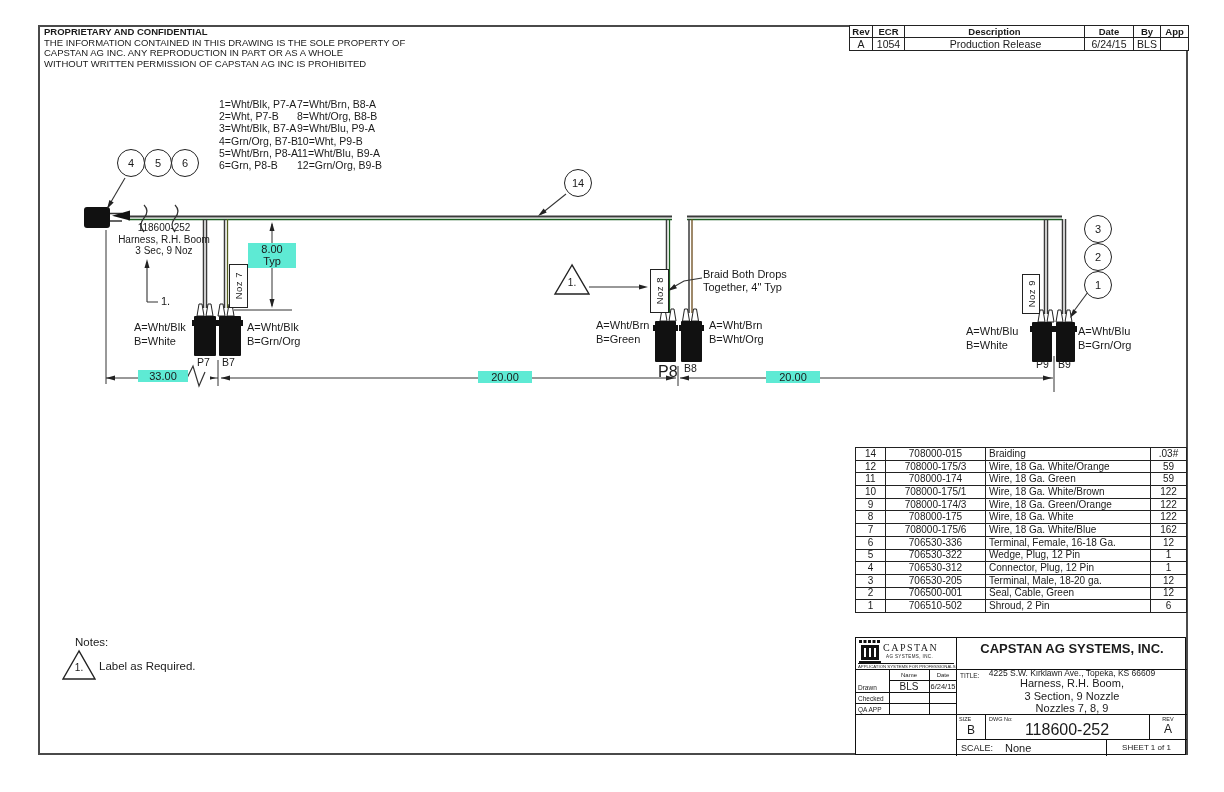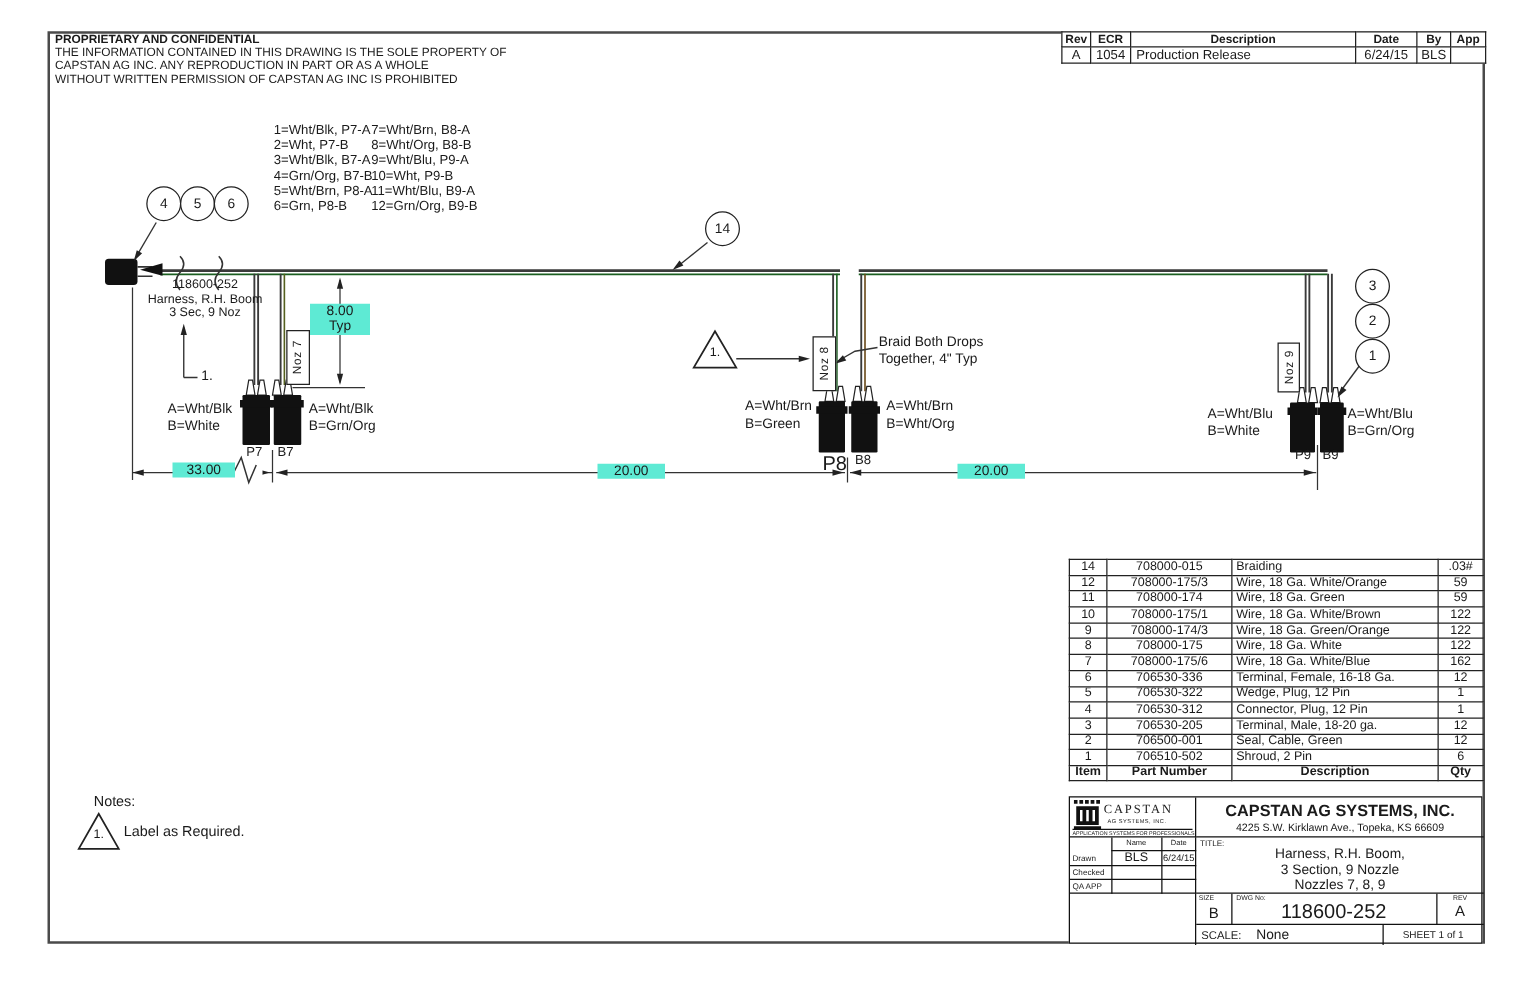--- a/index.html
+++ b/index.html
@@ -15,21 +15,21 @@
   .balloon{position:absolute;width:26px;height:26px;border:1.4px solid #222;border-radius:50%;
        background:#fff;display:flex;align-items:center;justify-content:center;font-size:11px;z-index:3}
   .noz{position:absolute;background:#fff;border:1px solid #222;display:flex;align-items:center;
        justify-content:center;z-index:3}
   .noz span{writing-mode:vertical-rl;transform:rotate(180deg);font-size:9.5px;letter-spacing:.5px}
   table{border-collapse:collapse;position:absolute;table-layout:fixed;background:#fff;z-index:3}
   td{border:1px solid #222;padding:0 2px;overflow:hidden;white-space:nowrap}
   #rev-table{left:849px;top:25px;width:339px}
   #rev-table td{font-size:10.5px;height:12px;text-align:center}
   #rev-table tr.hd td{font-size:9.5px;font-weight:bold;height:11px}
-  #rev-table td.l{text-align:left;padding-left:4px}
+  #rev-table td.l{text-align:center;padding-left:4px}
   #bom-table{left:855px;top:447px;width:331px}
   #bom-table td{font-size:10px;height:11.7px;line-height:10px;text-align:center}
   #bom-table td.l{text-align:left;padding-left:3px}
   #bom-table tr.hd td{font-weight:bold;height:11px}
   #tb{position:absolute;left:855px;top:637px;width:331px;height:118px;border:1.5px solid #111;
       box-sizing:border-box;background:#fff;z-index:3}
   #tb .cell{position:absolute;box-sizing:border-box}
   .lbl{font-size:6.5px;color:#222}
   #legend div{line-height:12.2px;font-size:10.5px}
 </style>
@@ -335,26 +335,20 @@
         <td>706500-001</td>
         <td class="l">Seal, Cable, Green</td>
         <td>12</td>
       </tr>
   <tr>
         <td>1</td>
         <td>706510-502</td>
         <td class="l">Shroud, 2 Pin</td>
         <td>6</td>
       </tr>
-  <tr class="hd">
-        <td>Item</td>
-        <td>Part Number</td>
-        <td>Description</td>
-        <td>Qty</td>
-      </tr>
 </tbody>
   </table>
 
 <div id="tb">
 
   <div class="cell" style="left:0;top:0;width:101px;height:32px;border-right:1px solid #111;border-bottom:1px solid #111">
     <svg width="22" height="24" style="position:absolute;left:3px;top:2px">
       <rect x="0" y="0" width="3" height="3" fill="#111"></rect>
         <rect x="4.5" y="0" width="3" height="3" fill="#111"></rect>
         <rect x="9" y="0" width="3" height="3" fill="#111"></rect>
@@ -366,21 +360,21 @@
         <rect x="15" y="8" width="2" height="9" fill="#fff"></rect>
       <rect x="0" y="21" width="22" height="3" fill="#111"></rect>
     </svg>
     <div class="a" style="left:27px;top:4px;font-family:'Liberation Serif',serif;font-size:10px;letter-spacing:1.5px">CAPSTAN</div>
     <div class="a" style="left:30px;top:16px;font-size:4.5px;letter-spacing:.4px">AG SYSTEMS, INC.</div>
     <div class="a" style="left:2px;top:25px;font-size:4.3px;border-top:.5px solid #111;padding-top:1px;width:96px">APPLICATION SYSTEMS FOR PROFESSIONALS</div>
   </div>
 
   <div class="cell c" style="left:101px;top:0;width:230px;height:32px;border-bottom:1px solid #111">
     <div class="b" style="font-size:13px;margin-top:3px">CAPSTAN AG SYSTEMS, INC.</div>
-    <div style="font-size:8.5px;margin-top:1px">4225 S.W. Kirklawn Ave., Topeka, KS 66609</div>
+    <div style="font-size:8.5px;margin-top:12px">4225 S.W. Kirklawn Ave., Topeka, KS 66609</div>
   </div>
 
   <div class="cell" style="left:0;top:32px;width:101px;height:45px;border-right:1px solid #111;border-bottom:1px solid #111">
     <div style="position:absolute;left:33px;top:0;width:0;height:45px;border-left:1px solid #111"></div>
     <div style="position:absolute;left:73px;top:0;width:0;height:45px;border-left:1px solid #111"></div>
     <div style="position:absolute;left:33px;top:10px;width:68px;border-top:1px solid #111"></div>
     <div style="position:absolute;left:0;top:22px;width:101px;border-top:1px solid #111"></div>
     <div style="position:absolute;left:0;top:33px;width:101px;border-top:1px solid #111"></div>
     <div class="a c lbl" style="left:33px;top:2px;width:40px;font-size:6px">Name</div>
     <div class="a c lbl" style="left:73px;top:2px;width:28px;font-size:6px">Date</div>

